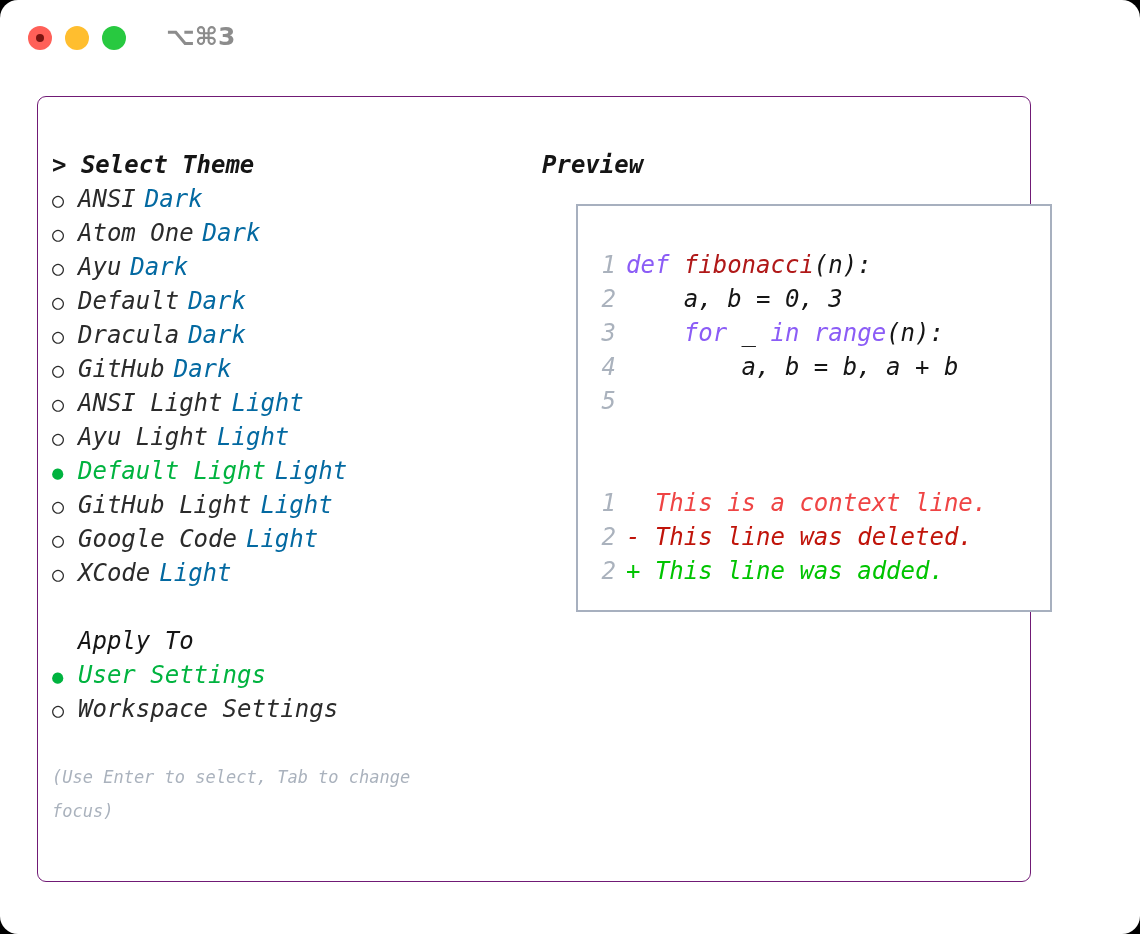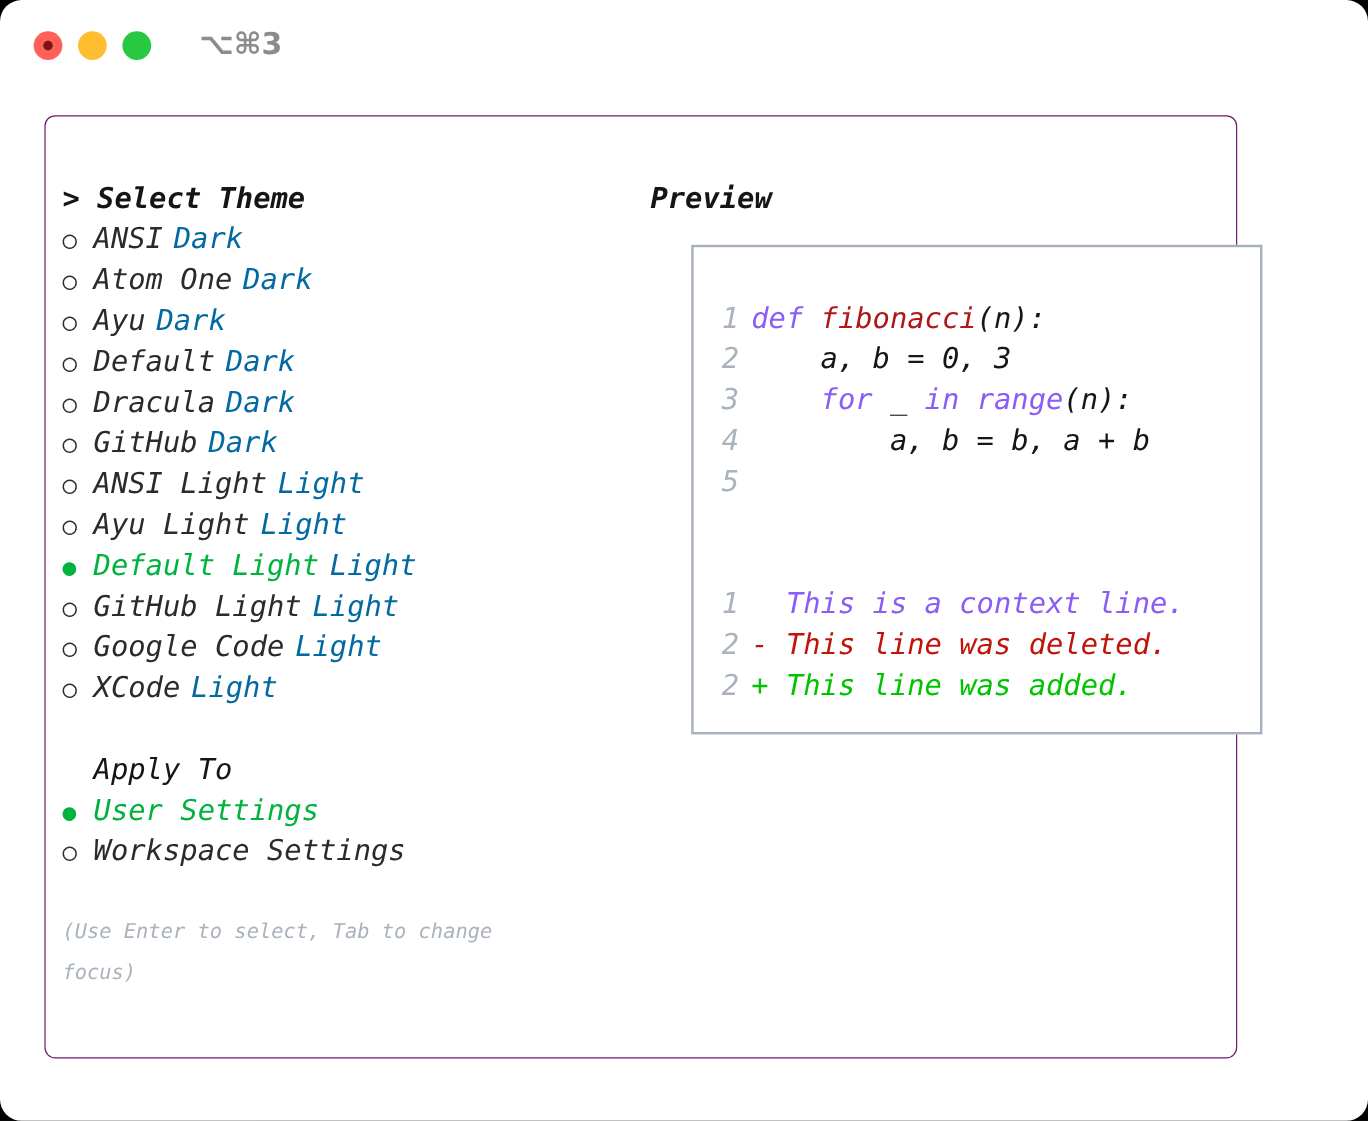--- a/index.html
+++ b/index.html
@@ -188,21 +188,21 @@
     text-align: right;
     color: #aab2bd;
     padding-right: 10px;
   }
   .code-text { white-space: pre; }
   .tok-kw   { color: #8b5cf6; }
   .tok-fn   { color: #b01818; }
   .tok-plain{ color: #161616; }
   .blank-line { height: 34px; }
 
-  .diff-ctx  { color: #8b5cf6; }
+  .diff-ctx  { color: #ef4444; }
   .diff-del  { color: #c0140a; }
   .diff-add  { color: #00c400; }
 </style>
 </head>
 <body>
 
 <div class="window">
 
   <div class="titlebar">
     <div class="lights">

